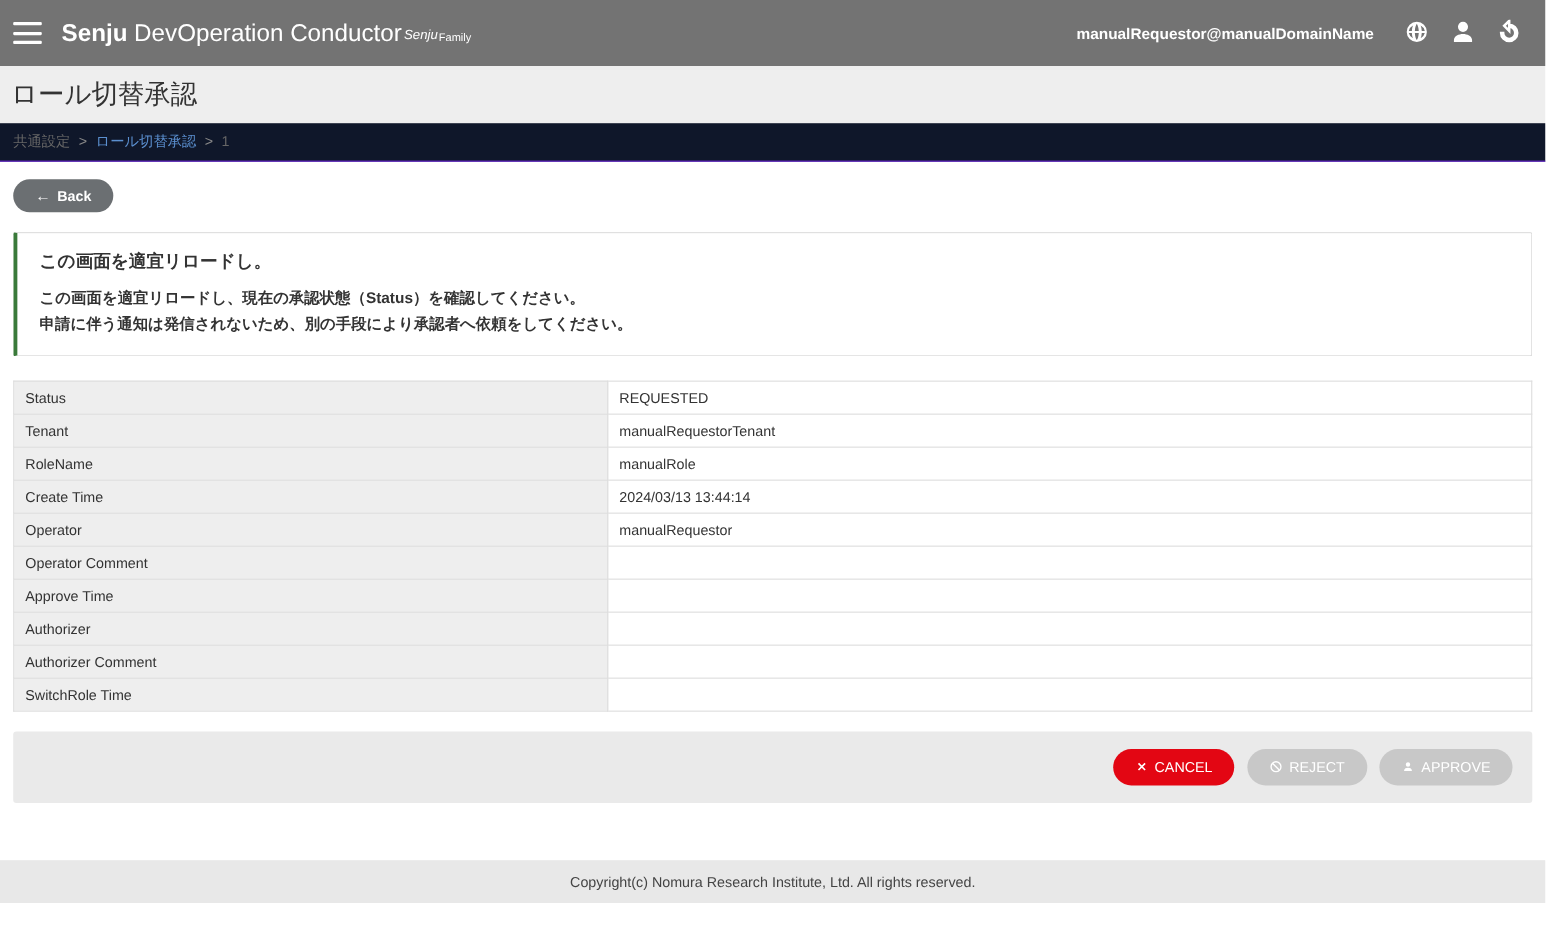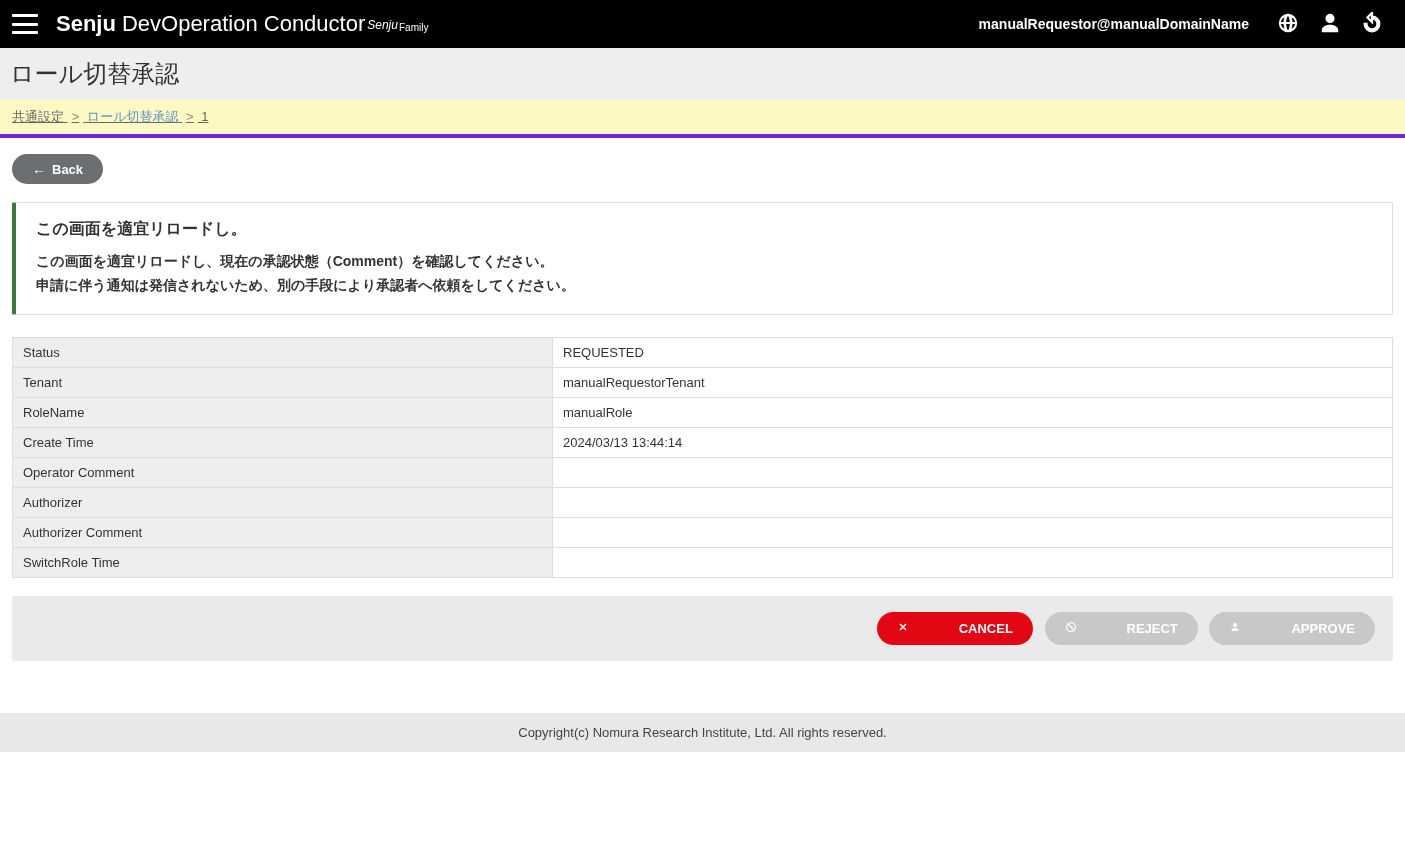--- a/index.html
+++ b/index.html
@@ -4,22 +4,22 @@
 <style>
 * { margin: 0; padding: 0; box-sizing: border-box; }
 body {
   font-family: Arial, "Hiragino Sans", "Meiryo", sans-serif;
   font-size: 13px;
   color: #333;
   background: #fff;
   width: 1405px;
 }
 .header {
-  background: #000000;
-  height: 48px;
+  background: #737373;
+  height: 60px;
   display: flex;
   align-items: center;
   padding: 0 12px;
   color: #fff;
 }
 .hamburger {
   width: 26px;
   height: 20px;
   display: flex;
   flex-direction: column;
@@ -50,26 +50,25 @@
 
 .page-title-bar {
   background: #eee;
   padding: 10px 14px 10px 10px;
 }
 .page-title {
   font-size: 24px;
   color: #333;
 }
 .breadcrumb {
-  background: #fef9c3;
+  background: #0f172a;
   padding: 8px 12px;
   font-size: 13px;
   color: #666;
-  border-bottom: 4px solid #6d28d9;
-  text-decoration: underline;
+  border-bottom: 1px solid #6d28d9;
 }
 .breadcrumb .link { color: #5b8fcf; }
 .breadcrumb .sep { margin: 0 4px; color: #888; }
 
 .content { padding: 16px 12px; }
 .back-btn {
   background: #6b6f72;
   color: #fff;
   border: none;
   border-radius: 18px;
@@ -126,26 +125,26 @@
   background: #eaeaea;
   padding: 16px 18px;
   text-align: right;
   border-radius: 3px;
 }
 .action-btn {
   border: none;
   border-radius: 20px;
   padding: 9px 20px;
   font-size: 13px;
-  font-weight: bold;
+  font-weight: normal;
   cursor: pointer;
   margin-left: 8px;
   color: #fff;
   display: inline-flex;
-  gap: 44px;
+  align-items: center;
 }
 .action-btn svg { margin-right: 6px; }
 .btn-cancel { background: #e30613; }
 .btn-disabled { background: #c8c8c8; cursor: default; }
 
 .footer {
   margin-top: 36px;
   background: #e8e8e8;
   padding: 12px;
   text-align: center;
@@ -200,21 +199,21 @@
 </div>
 
 <div class="content">
   <button class="back-btn">
     <span class="arrow">←</span>
     <span>Back</span>
   </button>
 
   <div class="notice-box">
     <div class="notice-title">この画面を適宜リロードし。</div>
-    <div class="notice-line">この画面を適宜リロードし、現在の承認状態（Comment）を確認してください。</div>
+    <div class="notice-line">この画面を適宜リロードし、現在の承認状態（Status）を確認してください。</div>
     <div class="notice-line">申請に伴う通知は発信されないため、別の手段により承認者へ依頼をしてください。</div>
   </div>
 
   <table class="detail-table">
     <tbody>
     <tr>
           <td class="label">Status</td>
           <td class="value">REQUESTED</td>
         </tr>
     <tr>
@@ -223,21 +222,29 @@
         </tr>
     <tr>
           <td class="label">RoleName</td>
           <td class="value">manualRole</td>
         </tr>
     <tr>
           <td class="label">Create Time</td>
           <td class="value">2024/03/13 13:44:14</td>
         </tr>
     <tr>
+          <td class="label">Operator</td>
+          <td class="value">manualRequestor</td>
+        </tr>
+    <tr>
           <td class="label">Operator Comment</td>
+          <td class="value"></td>
+        </tr>
+    <tr>
+          <td class="label">Approve Time</td>
           <td class="value"></td>
         </tr>
     <tr>
           <td class="label">Authorizer</td>
           <td class="value"></td>
         </tr>
     <tr>
           <td class="label">Authorizer Comment</td>
           <td class="value"></td>
         </tr>

